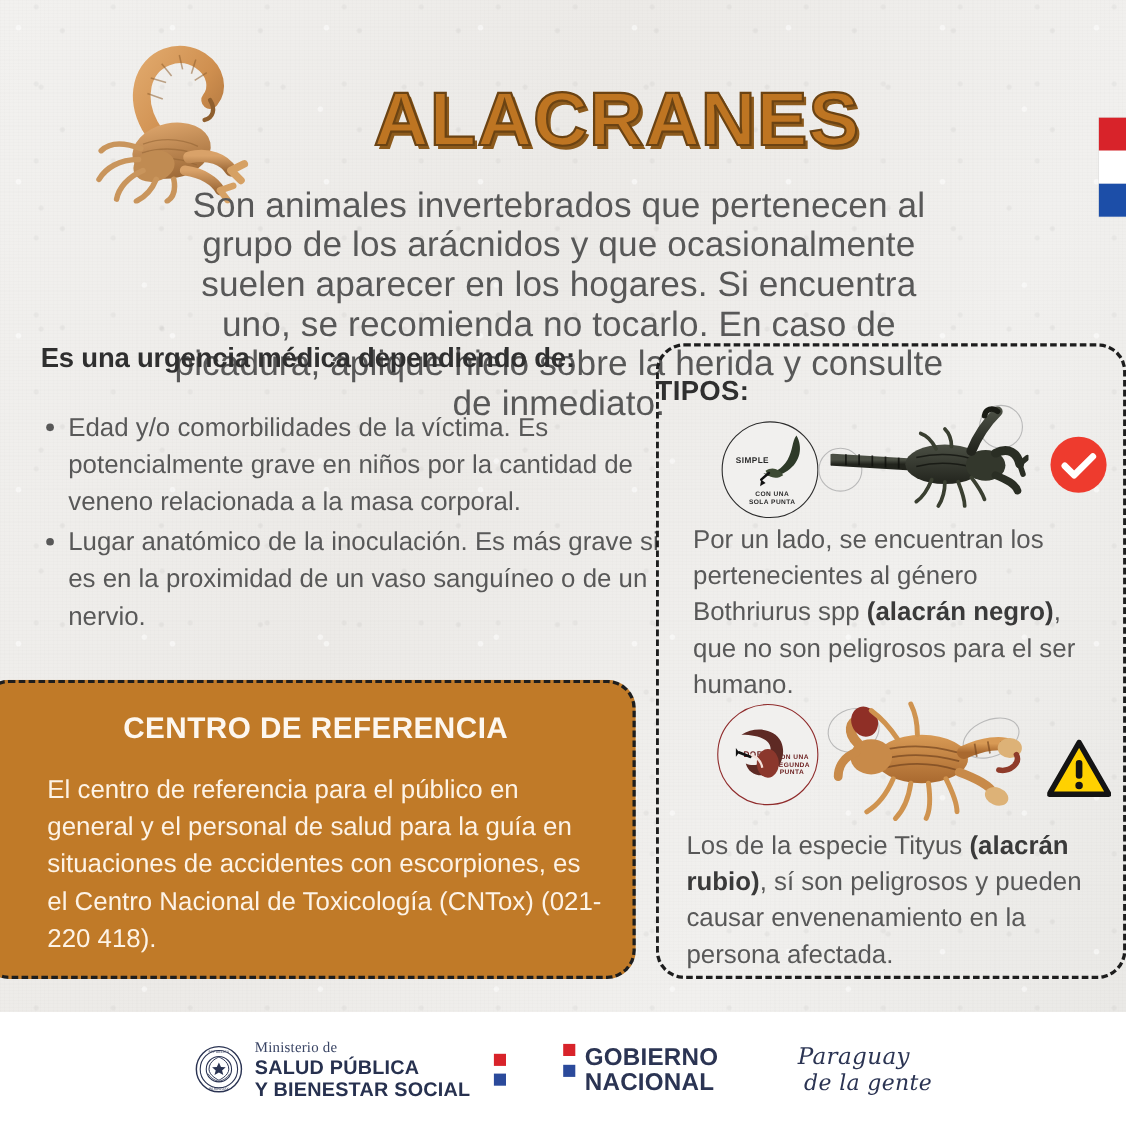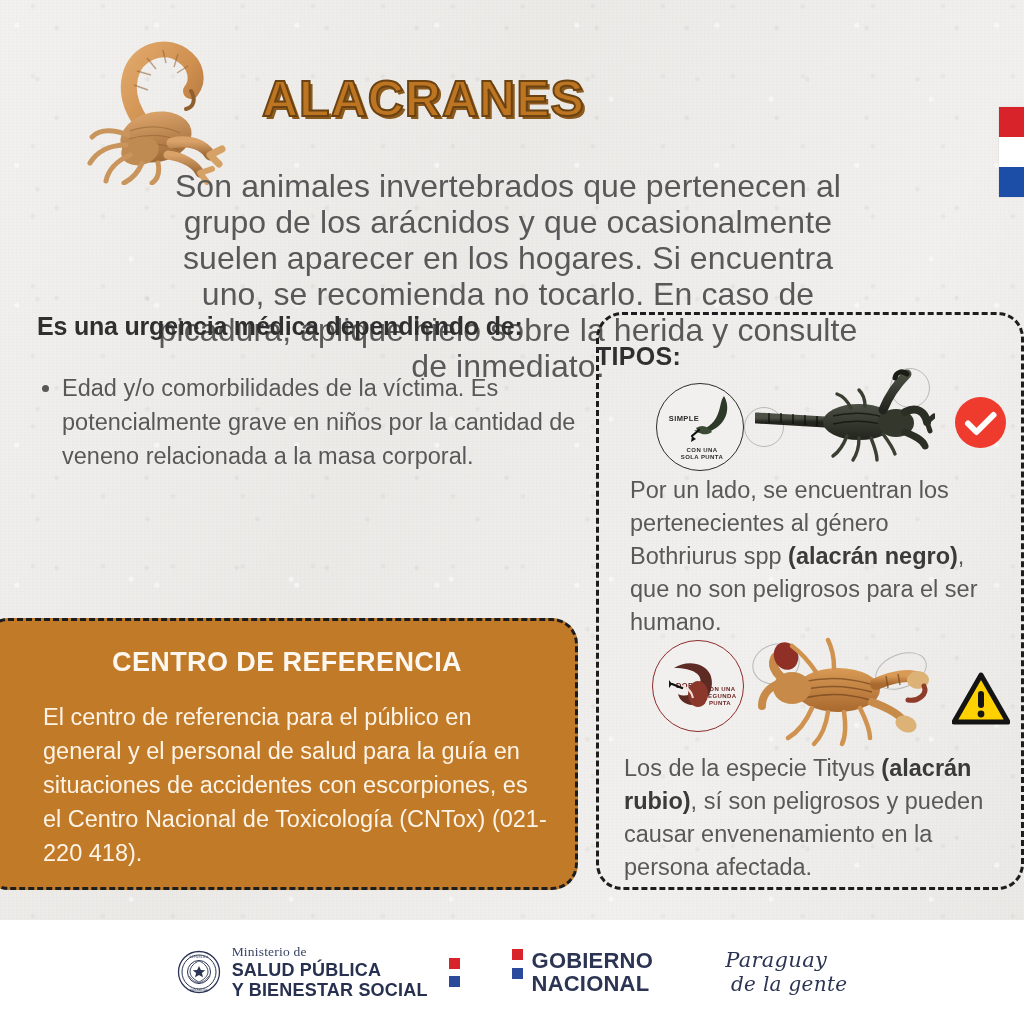--- a/index.html
+++ b/index.html
@@ -58,26 +58,26 @@
     width: 180px;
     height: 160px;
   }
 
   
   .title {
     position: absolute;
     left: 262px;
     top: 74px;
     width: 520px;
-    font-size: 50px;
+    font-size: 69px;
     line-height: 1;
     font-weight: 800;
     letter-spacing: 1px;
     color: #be7522;
-    text-align: left;
+    text-align: right;
     -webkit-text-stroke: 2px #6b4313;
     text-shadow: 3px 3px 0 #8c5a1c;
   }
 
   
   .intro {
     position: absolute;
     left: 152px;
     top: 168px;
     width: 712px;
@@ -387,20 +387,21 @@
     </g>
   </svg>
 
   <div class="title">ALACRANES</div>
 
   <div class="intro">Son animales invertebrados que pertenecen al grupo de los arácnidos y que ocasionalmente suelen aparecer en los hogares. Si encuentra uno, se recomienda no tocarlo. En caso de picadura, aplique hielo sobre la herida y consulte de inmediato.</div>
 
   <div class="left-head">Es una urgencia médica dependiendo de:</div>
   <ul class="left-list">
     <li>Edad y/o comorbilidades de la víctima. Es potencialmente grave en niños por la cantidad de veneno relacionada a la masa corporal.</li>
+    <li>Lugar anatómico de la inoculación. Es más grave si es en la proximidad de un vaso sanguíneo o de un nervio.</li>
   </ul>
 
   <div class="ref-box">
     <div class="ref-title">CENTRO DE REFERENCIA</div>
     <div class="ref-body">El centro de referencia para el público en general y el personal de salud para la guía en situaciones de accidentes con escorpiones, es el Centro Nacional de Toxicología (CNTox) (021- 220 418).</div>
   </div>
 
   <div class="types-box"></div>
   <div class="types-title">TIPOS:</div>
 

